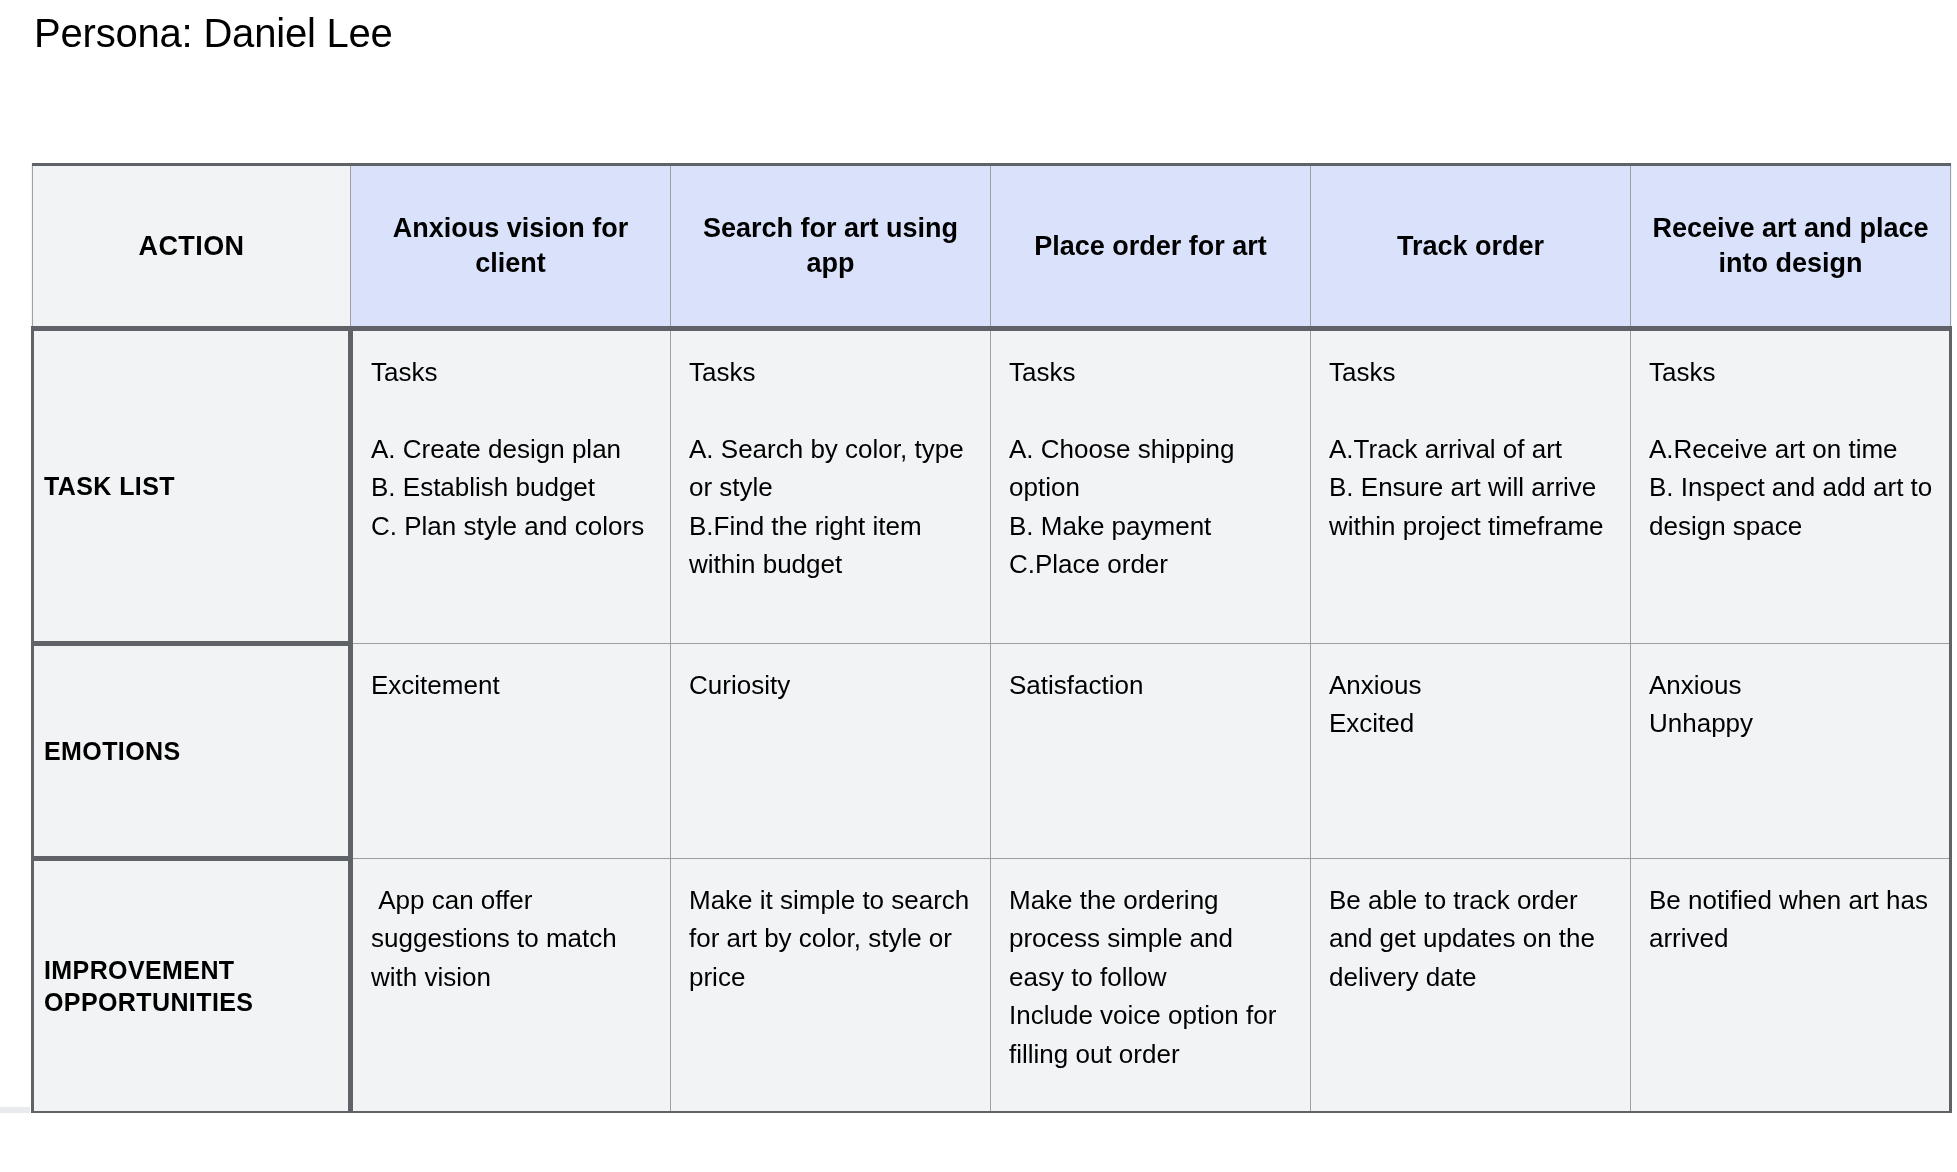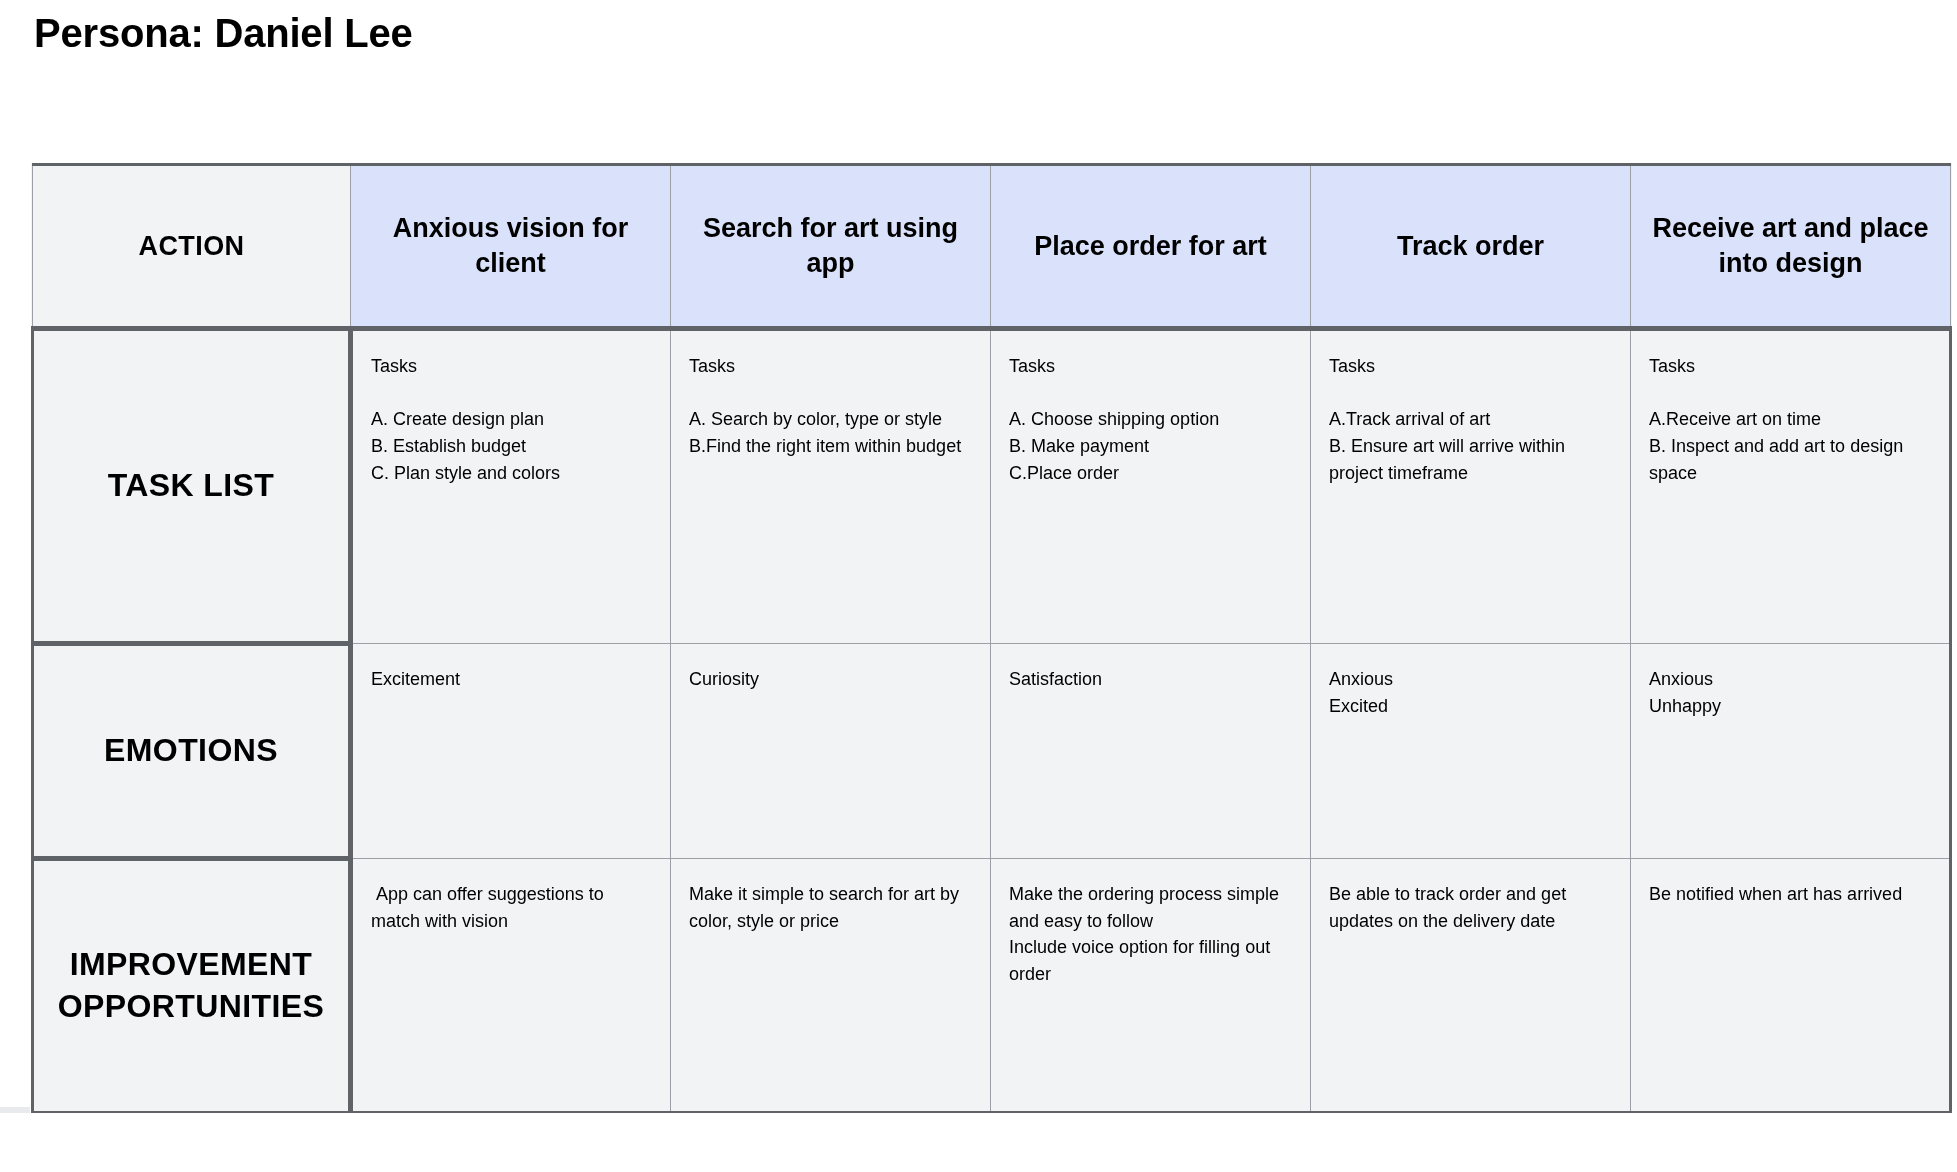--- a/index.html
+++ b/index.html
@@ -26,21 +26,21 @@
 
   .header-block {
     position: absolute;
     left: 34px;
     top: 10px;
     width: 1200px;
   }
 
   .persona-title {
     font-size: 40px;
-    font-weight: bold;
+    font-weight: normal;
     color: #000000;
     letter-spacing: -0.2px;
     line-height: 1.15;
     margin: 0 0 10px 0;
     white-space: nowrap;
   }
 
   .persona-goal {
     font-size: 28px;
     font-weight: normal;
@@ -87,39 +87,39 @@
   tr.header-row td.stage-head {
     background: #d9e2fa;
   }
   tr.header-row td.action-head {
     background: #f1f3f4;
     letter-spacing: 0.4px;
   }
 
   
   td.row-label {
-    text-align: center;
+    text-align: left;
     vertical-align: middle;
     font-weight: bold;
-    font-size: 32px;
+    font-size: 25px;
     letter-spacing: 0.4px;
     line-height: 1.3;
     background: #f1f3f4;
     border-right: 5px solid #5f6368;
     border-bottom: 5px solid #5f6368;
     border-left: 3px solid #5f6368;
     padding: 6px 10px;
   }
   tr.row-improve td.row-label {
     border-bottom: 3px solid #5f6368;
   }
 
   
   td.cell {
-    font-size: 18px;
+    font-size: 26px;
     line-height: 1.48;
     padding: 22px 16px 18px 18px;
     white-space: pre-wrap;
     border-right: 1px solid #9aa0a6;
     border-left: 1px solid #9aa0a6;
   }
   td.cell.first-body {
     border-left: none;
   }
   td.cell.last-col {

